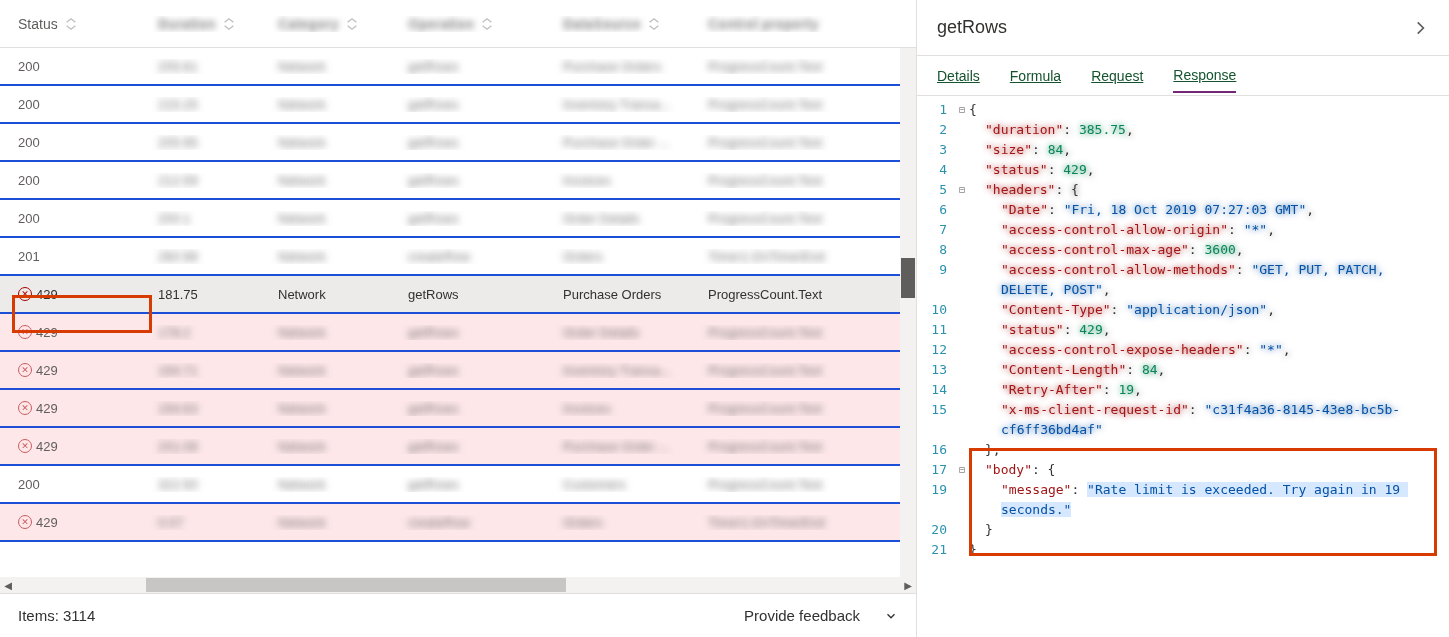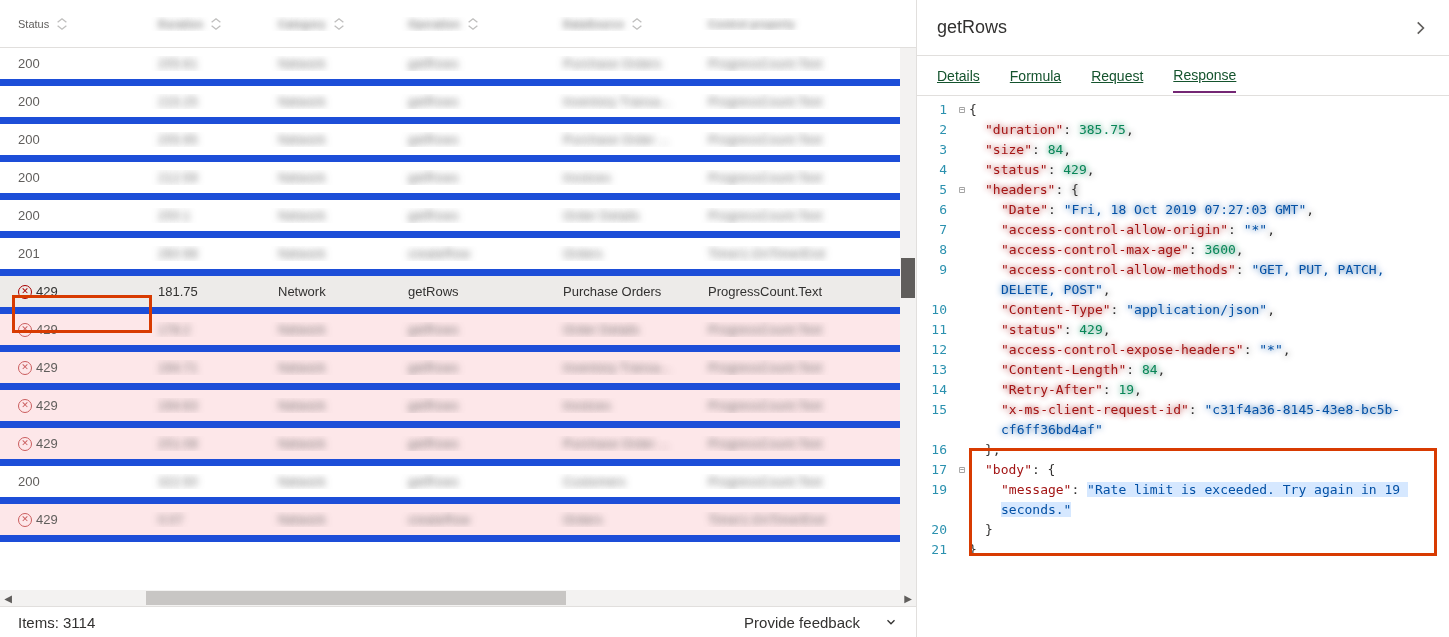--- a/index.html
+++ b/index.html
@@ -46,52 +46,52 @@
   .grid-body {
     position: relative;
     height: 520px;
     overflow-y: hidden;
   }
   .grid-row {
     display: flex;
     height: 38px;
     align-items: center;
     padding: 0 8px;
-    border-bottom: 7px solid #1d4ed8;
+    border-bottom: 2px solid #1d4ed8;
     color: #605e5c;
   }
   .grid-row.error { background: #fde7e9; }
   .grid-row.selected { background: #edebe9; color:#323130; }
   .col { padding: 0 10px; overflow: hidden; text-overflow: ellipsis; white-space: nowrap; }
   .col-status { width: 140px; display:flex; align-items:center; gap:4px;}
   .col-duration { width: 120px; }
   .col-category { width: 130px; }
   .col-operation { width: 155px; }
   .col-datasource { width: 145px; }
   .col-control { width: 190px; }
-  .col-head { display:flex; align-items:center; gap:6px; font-size:11px;}
+  .col-head { display:flex; align-items:center; gap:6px; font-size:14px;}
   .sort-icon { width:14px; height:14px; opacity:.4; }
   .blur { color: transparent; text-shadow: 0 0 7px rgba(80,80,80,.8); }
   .blur-head { color: transparent; text-shadow: 0 0 6px rgba(80,80,80,.7); font-weight:600;}
   .highlight-box {
     position: absolute;
     border: 3px solid #d83b01;
     pointer-events: none;
   }
   .hl-status { left: 12px; top: 295px; width: 140px; height: 38px; }
   .error-icon {
     width:14px; height:14px; border:1.5px solid #a80000; border-radius:50%;
     display:inline-flex; align-items:center; justify-content:center;
     color:#a80000; font-size:10px; line-height:1;
     flex-shrink:0;
   }
   .error-icon::after{content:"✕"; font-size:9px;}
   
   .grid-footer {
-    height: 31px;
+    height: 44px;
     border-top: 1px solid #e1dfdd;
     display:flex;
     align-items:center;
     padding: 0 18px;
     font-size:15px;
     color:#323130;
     justify-content: space-between;
   }
   .feedback { display:flex; align-items:center; gap:24px; color:#323130; font-size:15px;}
   .chev { width:14px; height:14px; }

